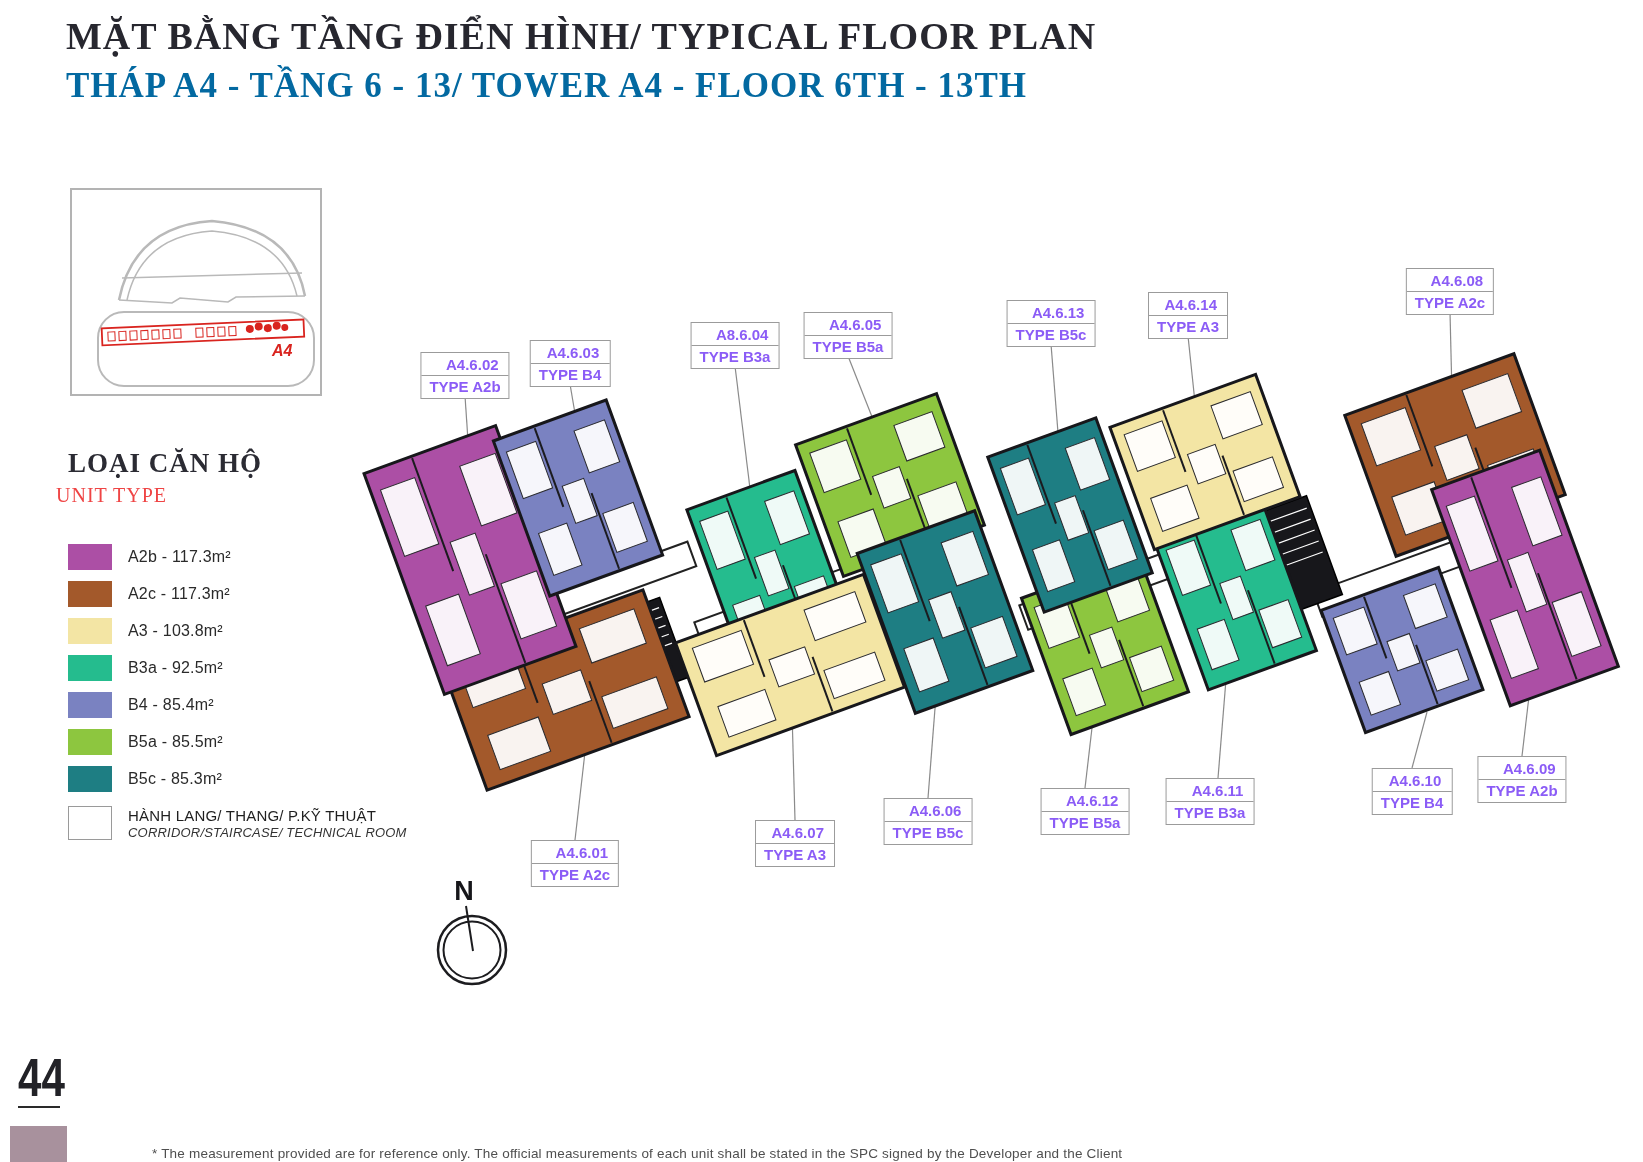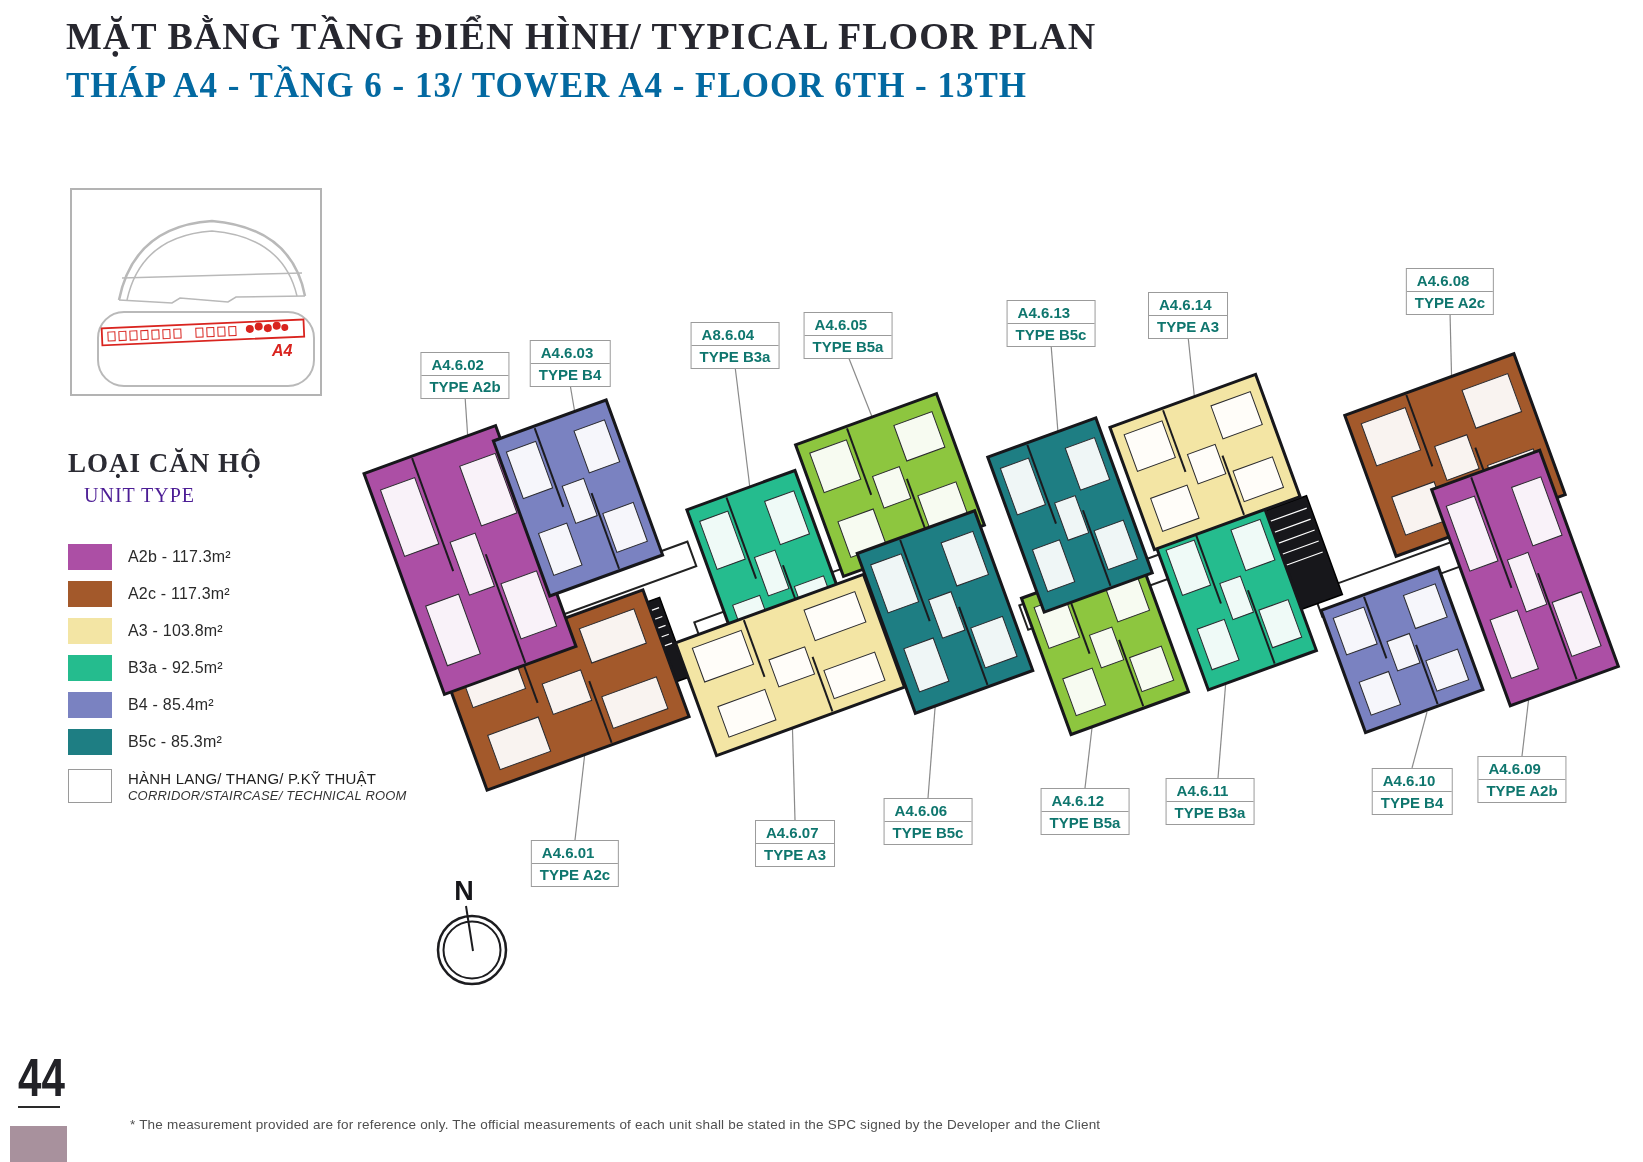--- a/index.html
+++ b/index.html
@@ -8,41 +8,41 @@
   
   .title{position:absolute;left:66px;top:14px;font-family:"Liberation Serif","DejaVu Serif",serif;
          font-size:38px;font-weight:600;letter-spacing:1px;color:#27272f;white-space:nowrap;}
   .subtitle{position:absolute;left:66px;top:66px;font-family:"Liberation Serif","DejaVu Serif",serif;
          font-size:35px;font-weight:600;letter-spacing:1px;color:#0369a1;white-space:nowrap;}
   
   .minimap{position:absolute;left:70px;top:188px;width:248px;height:204px;border:2px solid #b3b3b3;background:#fff;}
   
   .legend-title{position:absolute;left:68px;top:448px;font-family:"Liberation Serif","DejaVu Serif",serif;
          font-size:27px;font-weight:600;letter-spacing:1px;color:#2b2b33;}
-  .legend-sub{position:absolute;left:84px;top:484px;font-family:"Liberation Serif","DejaVu Serif",serif;
-         font-size:20px;font-weight:500;letter-spacing:1px;color:#4c1d95;}
+  .legend-sub{position:absolute;left:56px;top:484px;font-family:"Liberation Serif","DejaVu Serif",serif;
+         font-size:20px;font-weight:500;letter-spacing:1px;color:#ef4444;}
   .legend-rows{position:absolute;left:68px;top:544px;}
   .lg-row{display:flex;align-items:center;margin-bottom:11px;height:26px;}
   .lg-row.tall{height:40px;align-items:center;}
   .lg-swatch{width:44px;height:26px;flex:0 0 44px;margin-right:16px;}
   .lg-swatch.bordered{border:1px solid #9a9a9a;box-sizing:border-box;background:#fff;height:34px;}
   .lg-text{font-size:16px;color:#2a2a2a;letter-spacing:.2px;}
   .lg-text .main{display:block;font-size:15px;color:#1f1f1f;}
   .lg-text .sub{display:block;font-size:13px;font-style:italic;color:#333;margin-top:1px;}
   
   .plan-svg{position:absolute;left:0;top:0;}
   .labels-layer{position:absolute;left:0;top:0;width:100%;height:100%;pointer-events:none;}
   .unit-label{position:absolute;transform:translateX(-50%);background:#fff;border:1.5px solid #9b9b9b;
-        text-align:left;font-weight:bold;font-size:15px;color:#0f766e;white-space:nowrap;line-height:19px;}
+        text-align:right;font-weight:bold;font-size:15px;color:#8b5cf6;white-space:nowrap;line-height:19px;}
   .ul-num{padding:2px 10px 1px;border-bottom:1.5px solid #9b9b9b;}
   .ul-type{padding:1px 8px 2px;}
   
   .note{position:absolute;left:130px;font-size:13.5px;color:#4f4f4f;letter-spacing:.2px;}
   .note.vi{top:1071px;}
-  .note.en{top:1117px;}
+  .note.en{top:1146px;margin-left:22px;}
   .pagenum{position:absolute;left:18px;top:1046px;font-size:54px;font-weight:800;color:#222227;
         transform:scaleX(.78);transform-origin:left top;letter-spacing:0px;}
   .pagenum-rule{position:absolute;left:18px;top:1106px;width:42px;height:2px;background:#2a2a2a;}
   .corner-square{position:absolute;left:10px;top:1126px;width:57px;height:36px;background:#a8919d;}
 </style>
 </head>
 <body>
 
 <div class="page">
 
@@ -98,20 +98,24 @@
         <span class="lg-swatch" style="background: rgb(243, 229, 164);"></span>
         <span class="lg-text">A3 - 103.8m²</span>
       </div>
       <div class="lg-row">
         <span class="lg-swatch" style="background: rgb(37, 188, 142);"></span>
         <span class="lg-text">B3a - 92.5m²</span>
       </div>
       <div class="lg-row">
         <span class="lg-swatch" style="background: rgb(122, 130, 193);"></span>
         <span class="lg-text">B4 - 85.4m²</span>
+      </div>
+      <div class="lg-row">
+        <span class="lg-swatch" style="background: rgb(141, 198, 63);"></span>
+        <span class="lg-text">B5a - 85.5m²</span>
       </div>
       <div class="lg-row">
         <span class="lg-swatch" style="background: rgb(30, 126, 131);"></span>
         <span class="lg-text">B5c - 85.3m²</span>
       </div>
       <div class="lg-row tall">
         <span class="lg-swatch bordered"></span>
         <span class="lg-text">
           <span class="main">HÀNH LANG/ THANG/ P.KỸ THUẬT</span>
           <span class="sub">CORRIDOR/STAIRCASE/ TECHNICAL ROOM</span>

